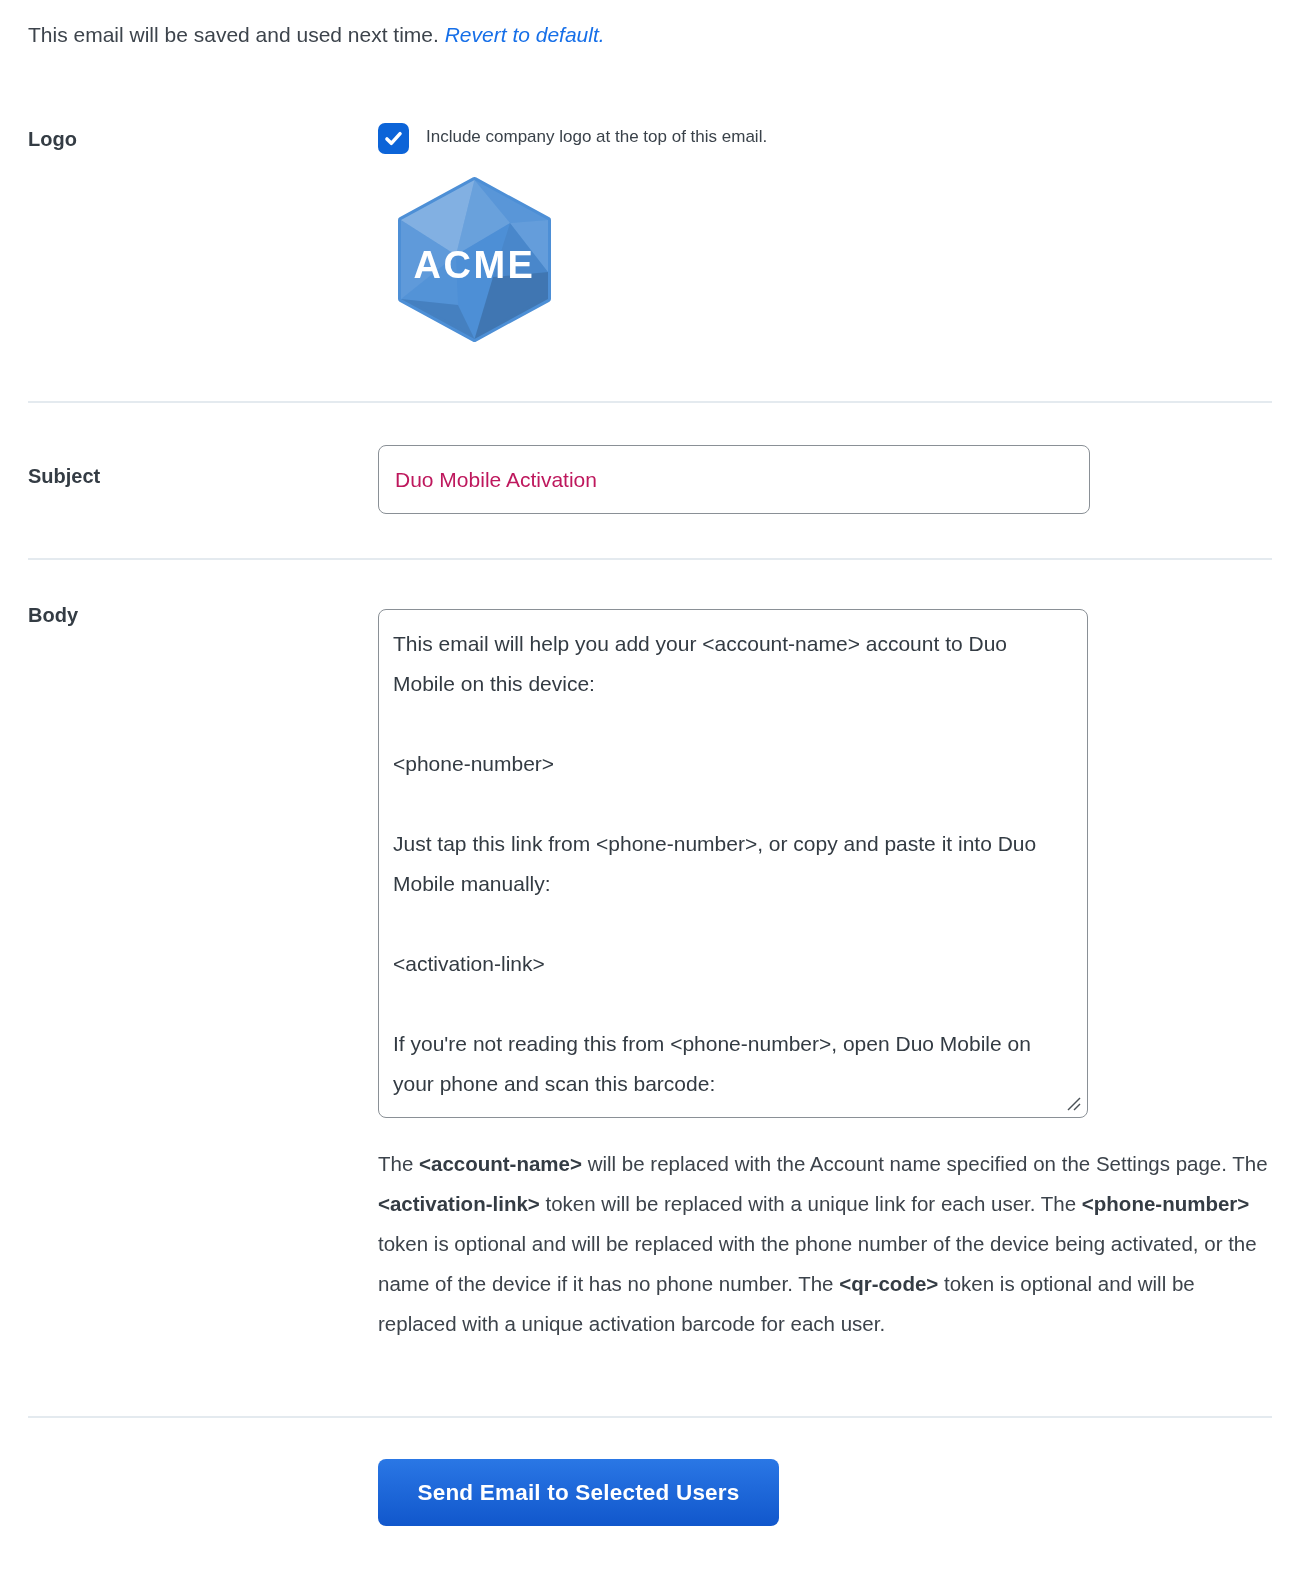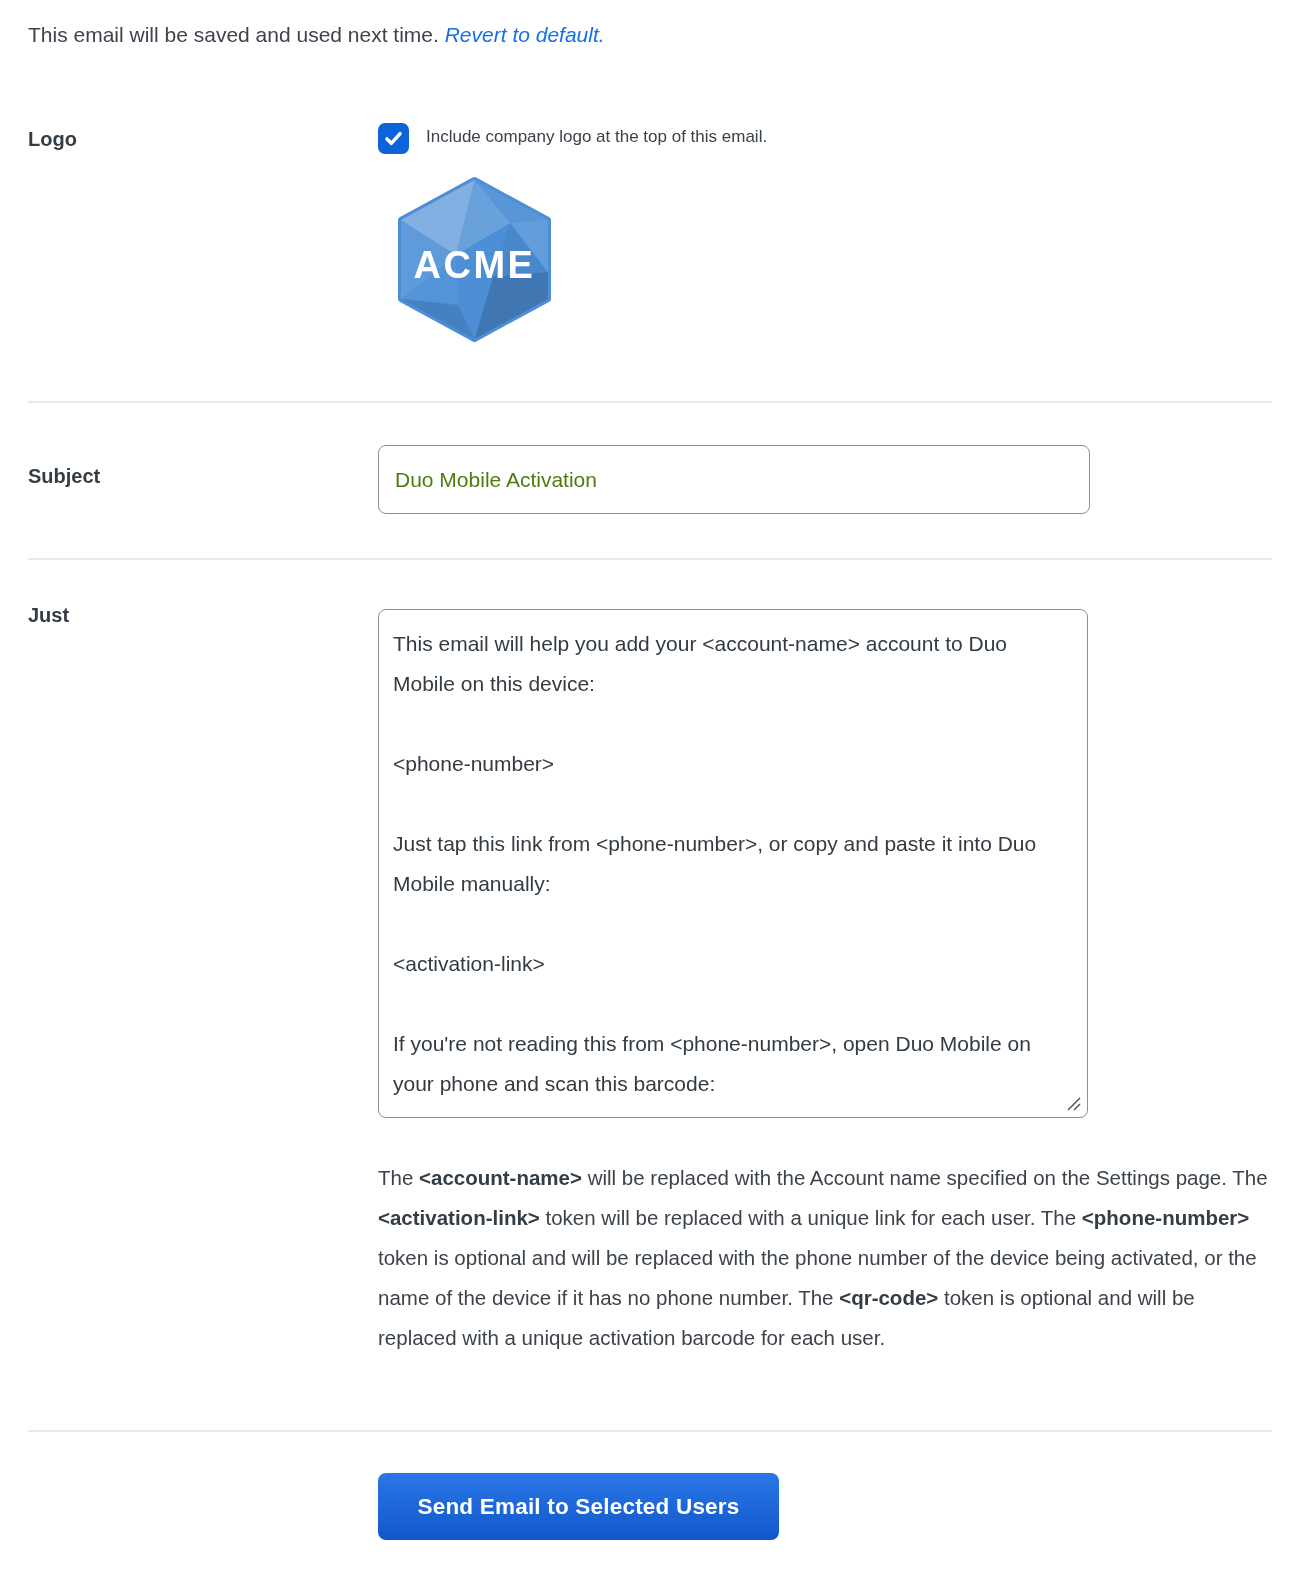--- a/index.html
+++ b/index.html
@@ -73,21 +73,21 @@
   
   .row-subject { padding: 42px 0 44px 0; }
   .row-subject .row-label { padding-top: 20px; }
   .text-input {
     width: 712px;
     height: 69px;
     border: 1.5px solid #8a9096;
     border-radius: 8px;
     font-family: "Liberation Sans", sans-serif;
     font-size: 21px;
-    color: #4d7c0f;
+    color: #be185d;
     padding: 0 16px;
     background: #fff;
     outline: none;
   }
 
   
   .row-body { padding-top: 49px; }
   .row-body .row-label { margin-top: -5px; }
   .textarea-wrap { position: relative; width: 710px; }
   .body-textarea {
@@ -107,21 +107,21 @@
     display: block;
   }
   .resize-handle {
     position: absolute;
     right: 5px; bottom: 5px;
     width: 18px; height: 18px;
     cursor: nwse-resize;
   }
 
   .help-text {
-    margin-top: 40px;
+    margin-top: 26px;
     max-width: 896px;
     font-size: 20.5px;
     line-height: 40px;
     color: #3c434b;
   }
   .help-text b { color: #343c44; }
 
   
   .divider-footer { margin-top: 72px; }
   .row-footer { padding: 41px 0 25px 0; }
@@ -184,21 +184,21 @@
   <div class="form-row row-subject">
     <div class="row-label">Subject</div>
     <div>
       <input class="text-input" type="text" value="Duo Mobile Activation" style="">
     </div>
   </div>
 
   <hr class="divider">
 
   <div class="form-row row-body">
-    <div class="row-label">Just</div>
+    <div class="row-label">Body</div>
     <div>
       <div class="textarea-wrap">
         <textarea class="body-textarea" spellcheck="false" style="">This email will help you add your &lt;account-name&gt; account to Duo Mobile on this device:
 
 &lt;phone-number&gt;
 
 Just tap this link from &lt;phone-number&gt;, or copy and paste it into Duo Mobile manually:
 
 &lt;activation-link&gt;
 

